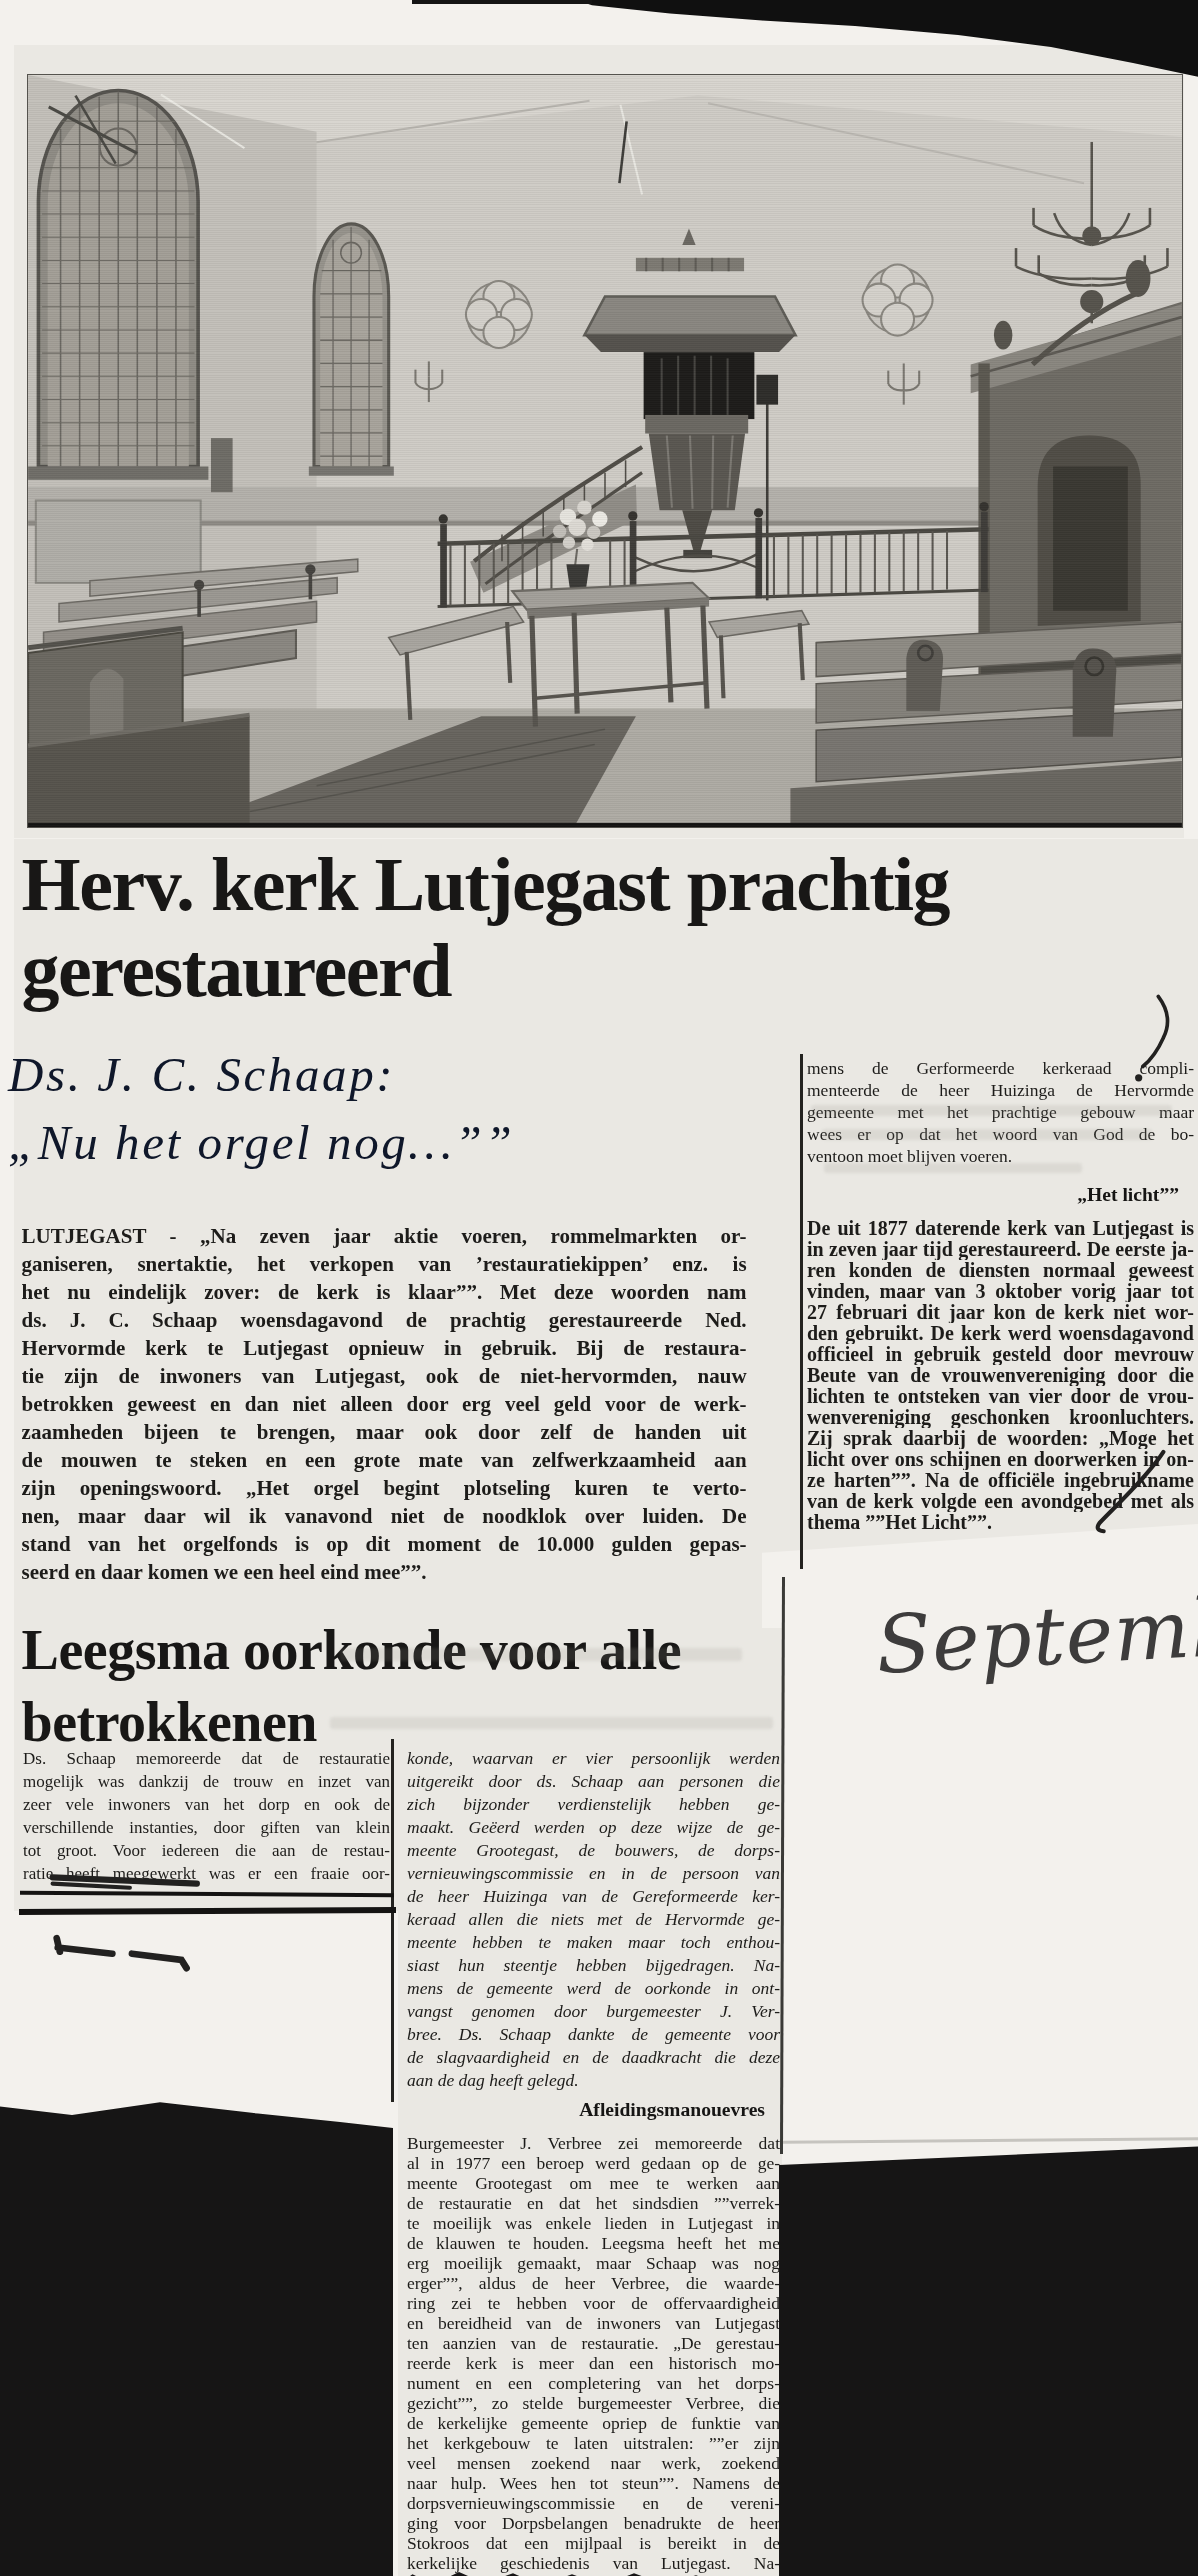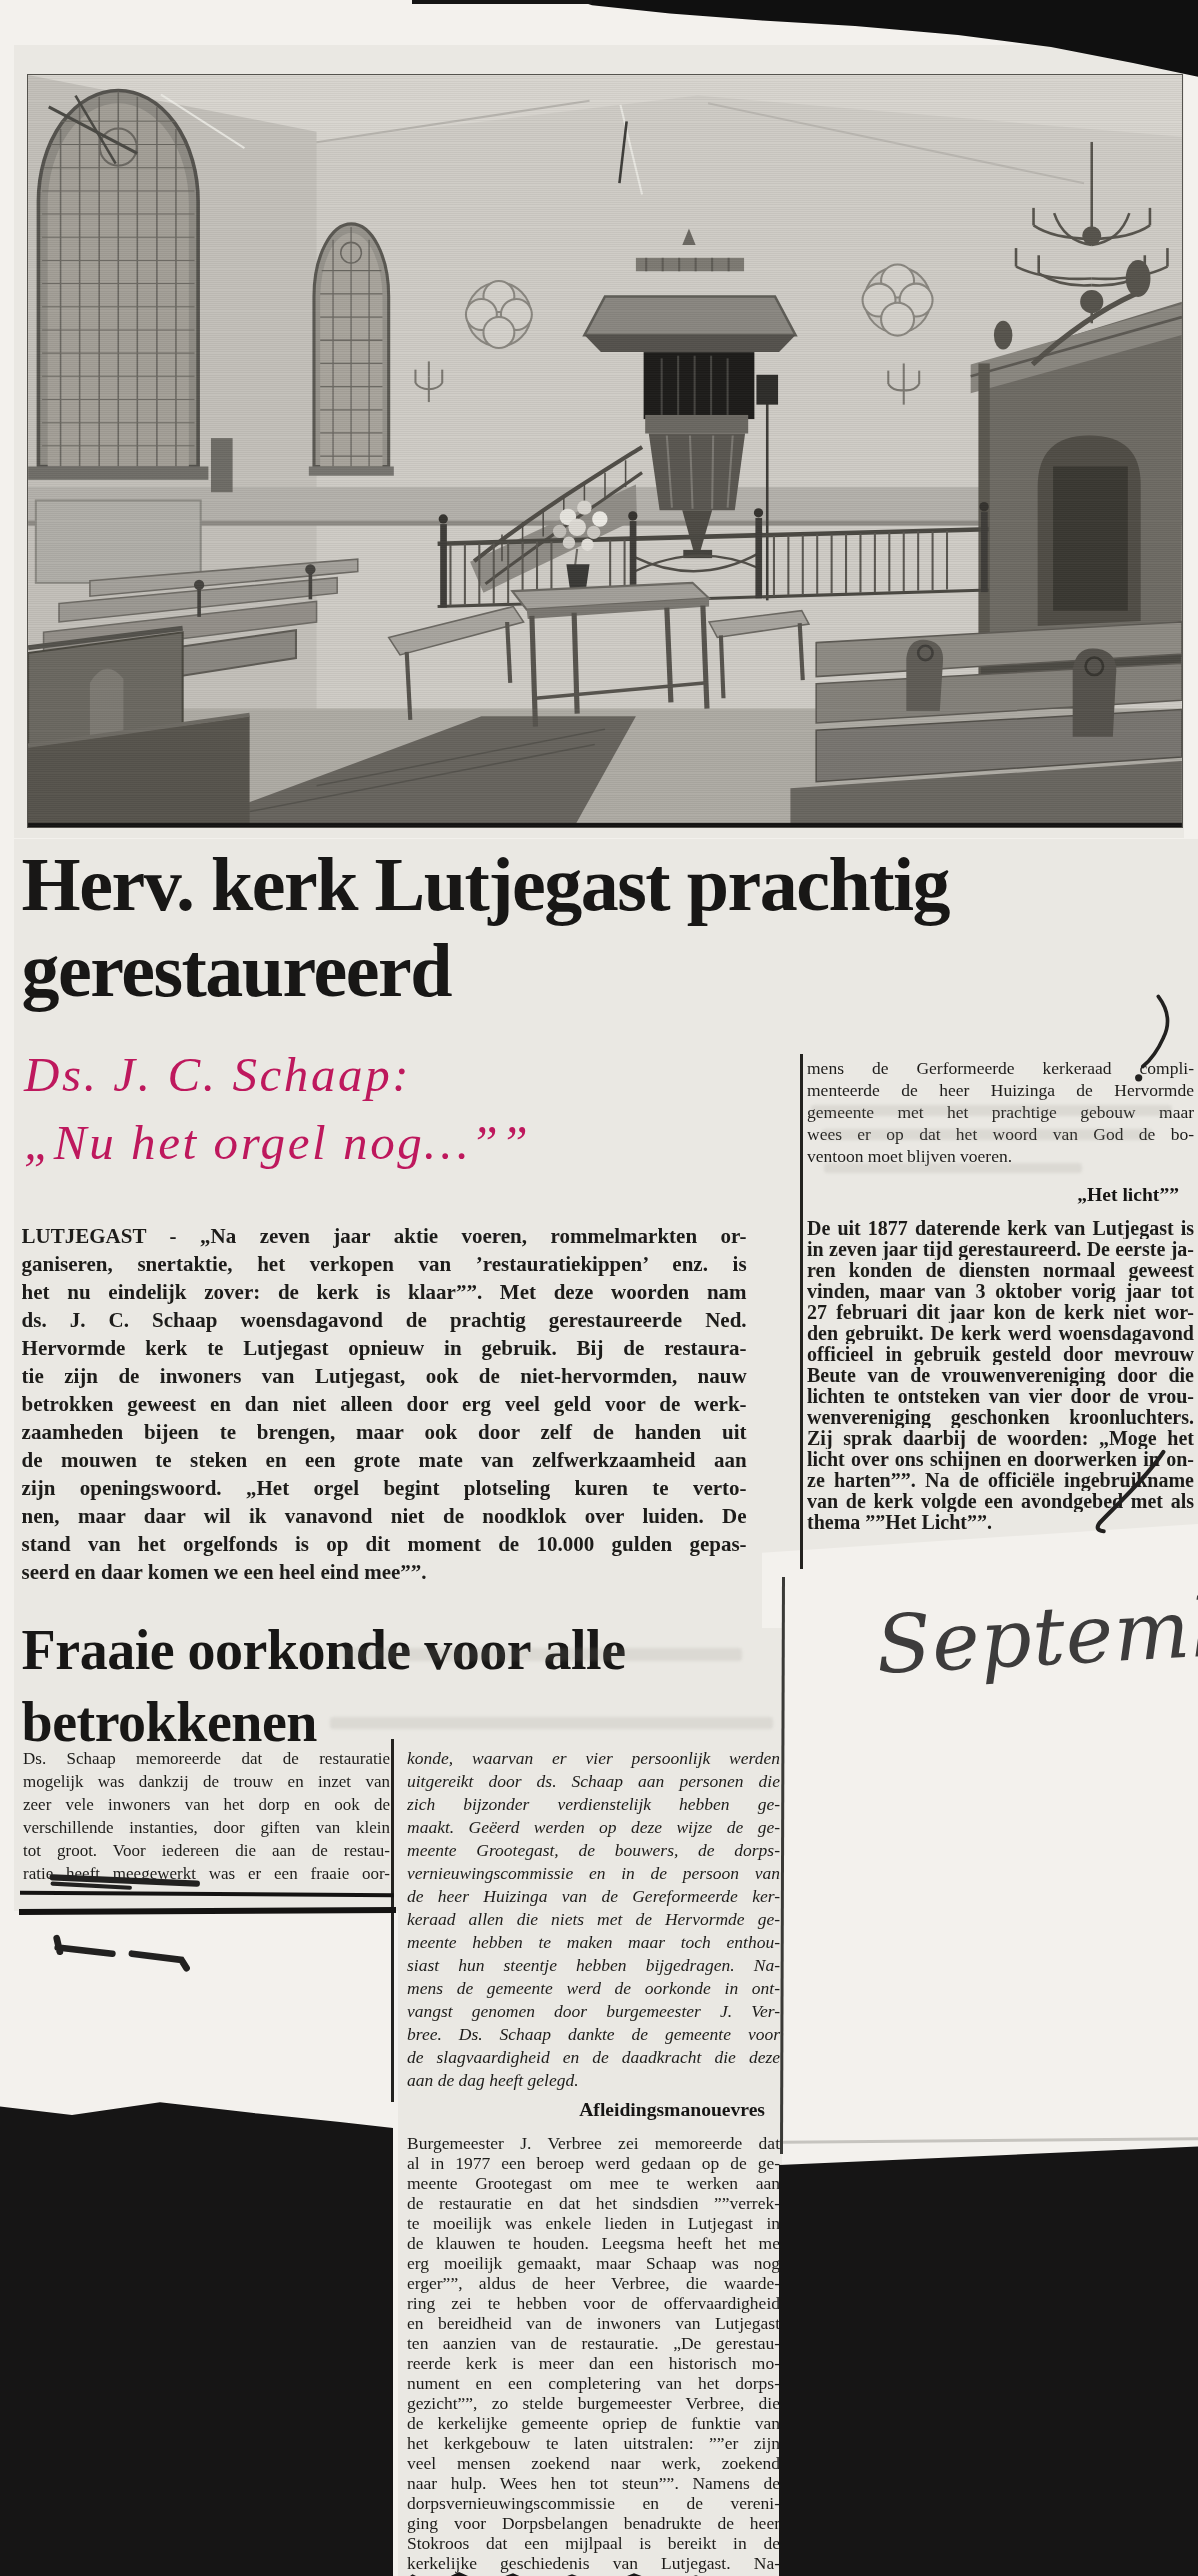--- a/index.html
+++ b/index.html
@@ -10,22 +10,22 @@
   .paper{background:#eae8e3;}
   
   .photo-wrap{left:28px;top:75px;width:1154px;height:752px;background:#cfccc6;
               outline:1px solid #55534e;}
   .grain{left:28px;top:75px;width:1154px;height:752px;
          background:repeating-linear-gradient(0deg,rgba(0,0,0,.045) 0 1px,rgba(255,255,255,.02) 1px 2.1px);
          pointer-events:none;}
   
   .hl{left:21.6px;width:1159px;font-weight:bold;font-size:76px;line-height:81px;
       letter-spacing:-1.5px;color:#181716;white-space:nowrap;}
-  .sub{left:24px;width:670px;font-style:italic;font-size:49px;line-height:58px;
-       letter-spacing:2.6px;color:#be185d;white-space:nowrap;}
+  .sub{left:8px;width:670px;font-style:italic;font-size:49px;line-height:58px;
+       letter-spacing:2.6px;color:#0f172a;white-space:nowrap;}
   .sect{left:21.6px;width:737px;font-weight:bold;font-size:56px;line-height:67px;
         letter-spacing:-0.5px;color:#181716;white-space:nowrap;}
   
   .col .ln{text-align:justify;text-align-last:justify;overflow:hidden;}
   .col .ln.end{text-align-last:left;}
   .col .ln.it{font-style:italic;font-family:Liberation Serif, serif;}
   .lead{left:21.6px;top:1222px;width:725px;font-weight:bold;font-size:21px;}
   .lead .ln{height:28px;line-height:28px;}
   .colL{left:23px;top:1747px;width:367px;font-size:17px;}
   .colL .ln{height:23px;line-height:23px;}
@@ -373,21 +373,21 @@
       <div class="ln">tie zijn de inwoners van Lutjegast, ook de niet-hervormden, nauw</div>
       <div class="ln">betrokken geweest en dan niet alleen door erg veel geld voor de werk-</div>
       <div class="ln">zaamheden bijeen te brengen, maar ook door zelf de handen uit</div>
       <div class="ln">de mouwen te steken en een grote mate van zelfwerkzaamheid aan</div>
       <div class="ln">zijn openingswoord. „Het orgel begint plotseling kuren te verto-</div>
       <div class="ln">nen, maar daar wil ik vanavond niet de noodklok over luiden. De</div>
       <div class="ln">stand van het orgelfonds is op dit moment de 10.000 gulden gepas-</div>
       <div class="ln end">seerd en daar komen we een heel eind mee””.</div>
     </div>
 
-  <div class="abs sect" style="top:1617px;">Fraaie oorkonde voor alle</div>
+  <div class="abs sect" style="top:1617px;">Leegsma oorkonde voor alle</div>
   <div class="abs sect" style="top:1689px;">betrokkenen</div>
 
   <div class="abs col colL">
       <div class="ln">Ds. Schaap memoreerde dat de restauratie</div>
       <div class="ln">mogelijk was dankzij de trouw en inzet van</div>
       <div class="ln">zeer vele inwoners van het dorp en ook de</div>
       <div class="ln">verschillende instanties, door giften van klein</div>
       <div class="ln">tot groot. Voor iedereen die aan de restau-</div>
       <div class="ln">ratie heeft meegewerkt was er een fraaie oor-</div>
     </div>

